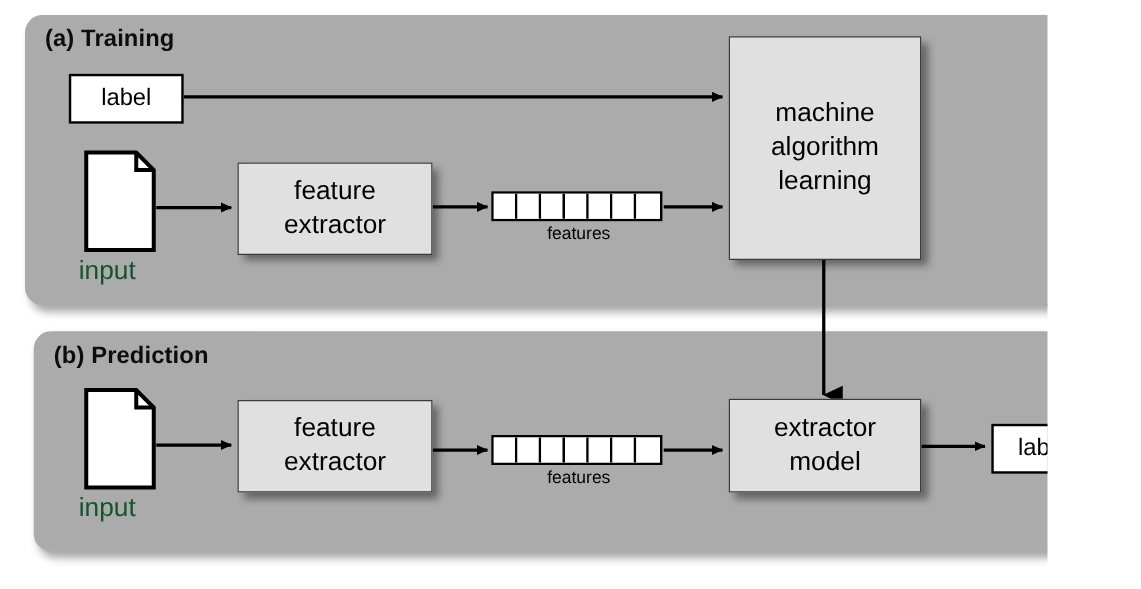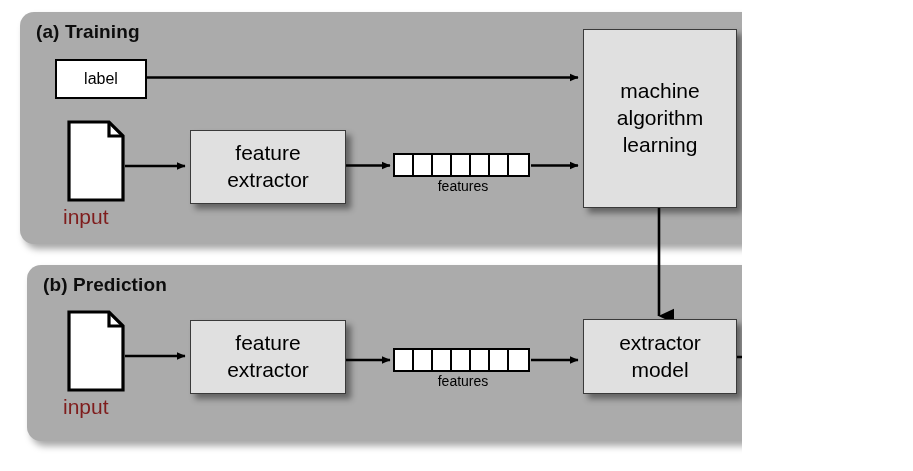--- a/index.html
+++ b/index.html
@@ -5,21 +5,21 @@
   html, body {
     margin: 0;
     padding: 0;
     background: #ffffff;
   }
   body {
     font-family: "Liberation Sans", sans-serif;
   }
   #canvas {
     position: relative;
-    width: 742px;
+    width: 838px;
     height: 471px;
     background: #ffffff;
     overflow: hidden;
   }
 
   
   .panel {
     position: absolute;
     background: #ababab;
     border-radius: 14px;
@@ -62,35 +62,35 @@
   .proc-box .line { display: block; }
 
   
   .label-box {
     position: absolute;
     background: #ffffff;
     border: 2.5px solid #000000;
     display: flex;
     align-items: center;
     justify-content: center;
-    font-size: 16px;
+    font-size: 19px;
     color: #000;
   }
   #label-box-train { left: 55px; top: 59px; width: 88px; height: 36px; }
   #label-box-pred  { left: 793px; top: 339px; width: 79px; height: 36px; }
 
   
   .doc-icon { position: absolute; }
   #doc-train { left: 67px; top: 120px; width: 58px; height: 82px; }
   #doc-pred  { left: 67px; top: 310px; width: 58px; height: 82px; }
 
   .doc-caption {
     position: absolute;
     font-size: 21px;
-    color: #7f1d1d;
+    color: #14532d;
     white-space: nowrap;
   }
   #caption-input-train { left: 63px; top: 205px; }
   #caption-input-pred  { left: 63px; top: 395px; }
 
   
   .feature-vector {
     position: absolute;
     display: flex;
     border: 2px solid #000;

